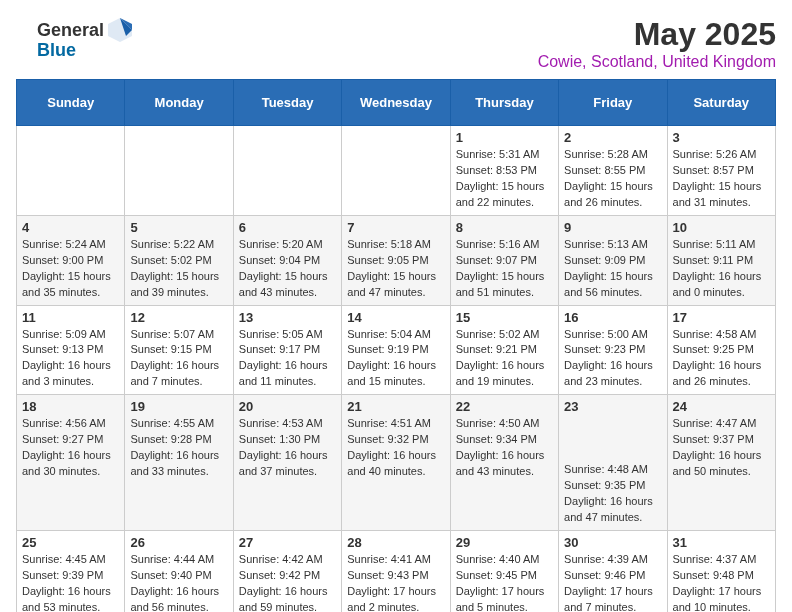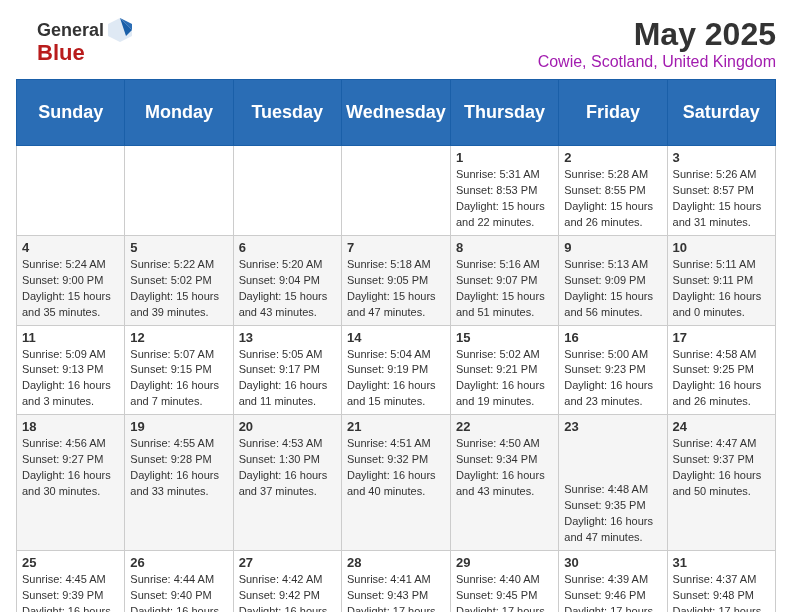--- a/index.html
+++ b/index.html
@@ -20,23 +20,23 @@
       display: flex;
       align-items: center;
       margin-left: 21px;
     }
     .logo-text-general {
       font-size: 18px;
       font-weight: bold;
       color: #333;
     }
     .logo-text-blue {
-      font-size: 22px;
+      font-size: 18px;
       font-weight: bold;
-      color: #b91c1c;
+      color: #0369a1;
     }
     .logo-icon {
       width: 28px;
       height: 28px;
       margin-left: 2px;
     }
     .title-section {
       text-align: right;
     }
     .month-title {
@@ -50,22 +50,22 @@
     }
     .calendar-table {
       width: 100%;
       border-collapse: collapse;
       border: 1px solid #ccc;
     }
     .calendar-table th {
       background-color: #2a6db5;
       color: white;
       text-align: center;
-      padding: 22px 4px;
-      font-size: 18px;
+      padding: 15px 4px;
+      font-size: 13px;
       border: 1px solid #1a5fa8;
     }
     .calendar-table td {
       vertical-align: top;
       padding: 4px 5px;
       border: 1px solid #ccc;
       font-size: 11px;
       color: #333;
       width: 108px;
       min-height: 85px;

